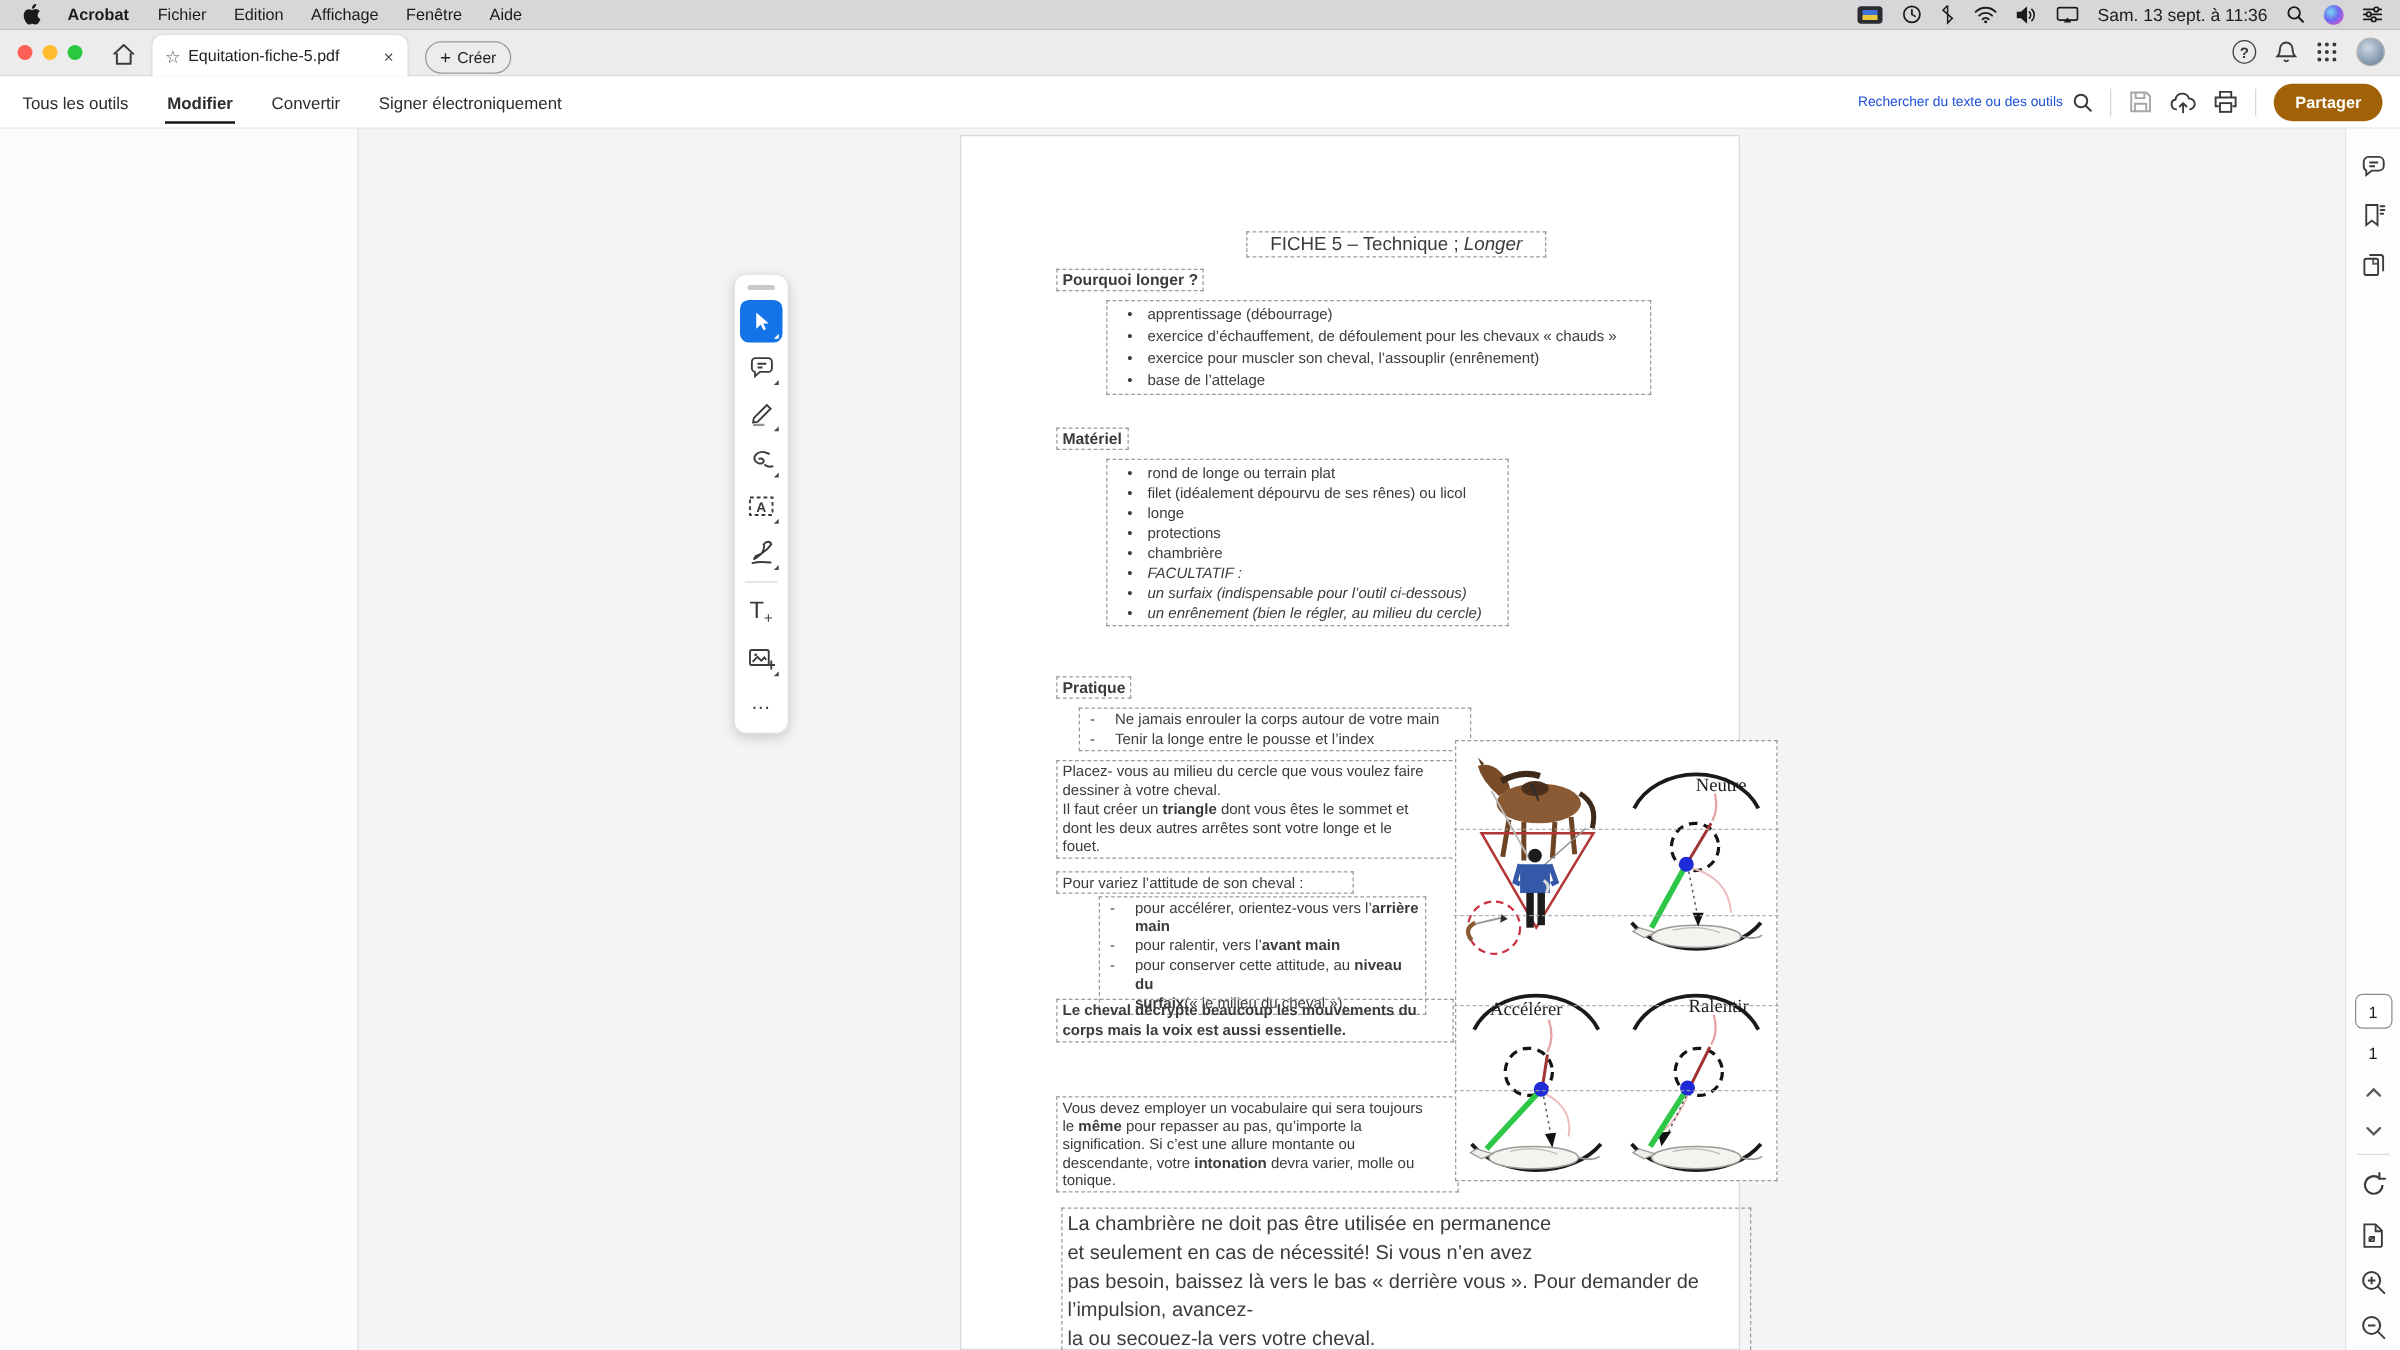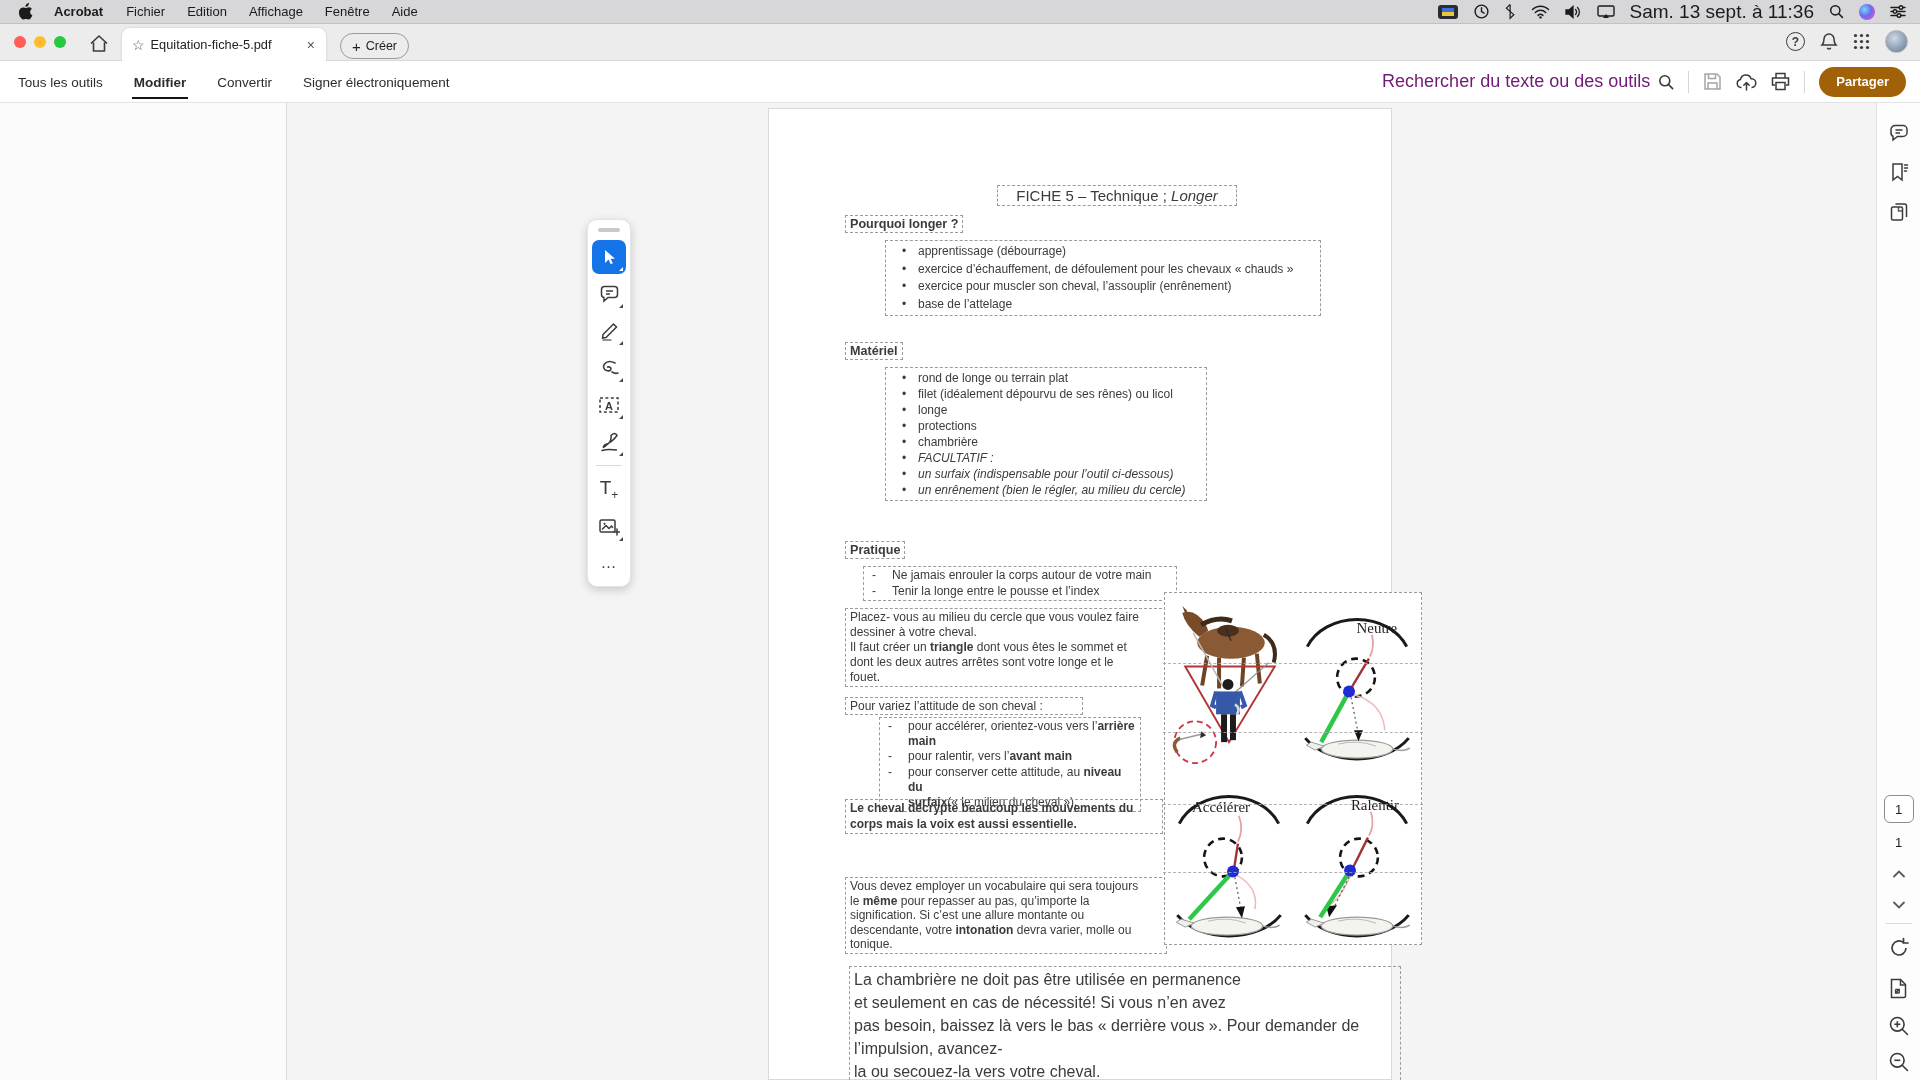--- a/index.html
+++ b/index.html
@@ -9,21 +9,21 @@
   .b{font-weight:bold;} .i{font-style:italic;}
 
   
   #menubar{position:absolute;left:0;top:0;width:1920px;height:24px;background:#d7d7d9;
            display:flex;align-items:center;font-size:13px;color:#1b1b1b;border-bottom:1px solid #c2c2c4;box-sizing:border-box;}
   #menubar .apple{margin:0 10px 0 18px;display:flex;align-items:center;}
   #menubar .mitem{padding:0 11px;}
   #menubar .mitem.app{font-weight:bold;padding-right:12px;}
   #menubar .spacer{flex:1;}
   #menubar .status{display:flex;align-items:center;gap:15px;padding-right:14px;}
-  #menubar .clocktxt{font-size:19px;}
+  #menubar .clocktxt{font-size:14px;}
   .flagicon{width:20px;height:14px;background:#2b2b33;border-radius:3px;position:relative;}
   .flagicon::before{content:"";position:absolute;left:4px;top:3px;width:12px;height:4px;background:#3f6fd8;}
   .flagicon::after{content:"";position:absolute;left:4px;top:7px;width:12px;height:4px;background:#e8c93e;}
   .siricircle{width:16px;height:16px;border-radius:50%;
     background:radial-gradient(circle at 35% 35%,#7ad7f0 0%,#6a6af0 45%,#d05ad0 80%);}
 
   
   #tabbar{position:absolute;left:0;top:24px;width:1920px;height:37px;background:#ececec;
           border-bottom:1px solid #d8d8d8;box-sizing:border-box;}
   .light{width:12px;height:12px;border-radius:50%;display:inline-block;}
@@ -44,21 +44,21 @@
           border:1px solid #b5b5b5;box-sizing:border-box;}
 
   
   #toolbar{position:absolute;left:0;top:61px;width:1920px;height:42px;background:#ffffff;
            border-bottom:1px solid #e2e2e2;box-sizing:border-box;display:flex;align-items:center;}
   #toolbar .tabs{display:flex;gap:27px;margin-left:16px;font-size:13.5px;color:#2c2c2c;}
   #toolbar .ttab{padding:10px 2px 9px;position:relative;}
   #toolbar .ttab.active{font-weight:700;}
   #toolbar .ttab.active::after{content:"";position:absolute;left:0;right:0;bottom:0;height:2px;background:#131313;}
   #toolbar .right{margin-left:auto;display:flex;align-items:center;gap:14px;padding-right:14px;}
-  #toolbar .searchgrp{display:flex;align-items:center;gap:8px;font-size:18px;color:#701a75;}
+  #toolbar .searchgrp{display:flex;align-items:center;gap:8px;font-size:11px;color:#1d4ed8;}
   .vdiv{width:1px;height:22px;background:#d6d6d6;}
   #sharebtn{background:#a16207;color:#fff;font-size:13px;border-radius:16px;height:30px;
             display:flex;align-items:center;padding:0 17px;font-weight:600;}
 
   
   #leftpanel{position:absolute;left:0;top:103px;width:287px;bottom:0;background:#fbfbfb;
              border-right:1px solid #dcdcdc;box-sizing:border-box;}
   #docarea{position:absolute;left:287px;top:103px;right:44px;bottom:0;background:#f4f4f5;}
   #rightrail{position:absolute;right:0;top:103px;width:44px;bottom:0;background:#fdfdfd;
              border-left:1px solid #e3e3e3;box-sizing:border-box;}

